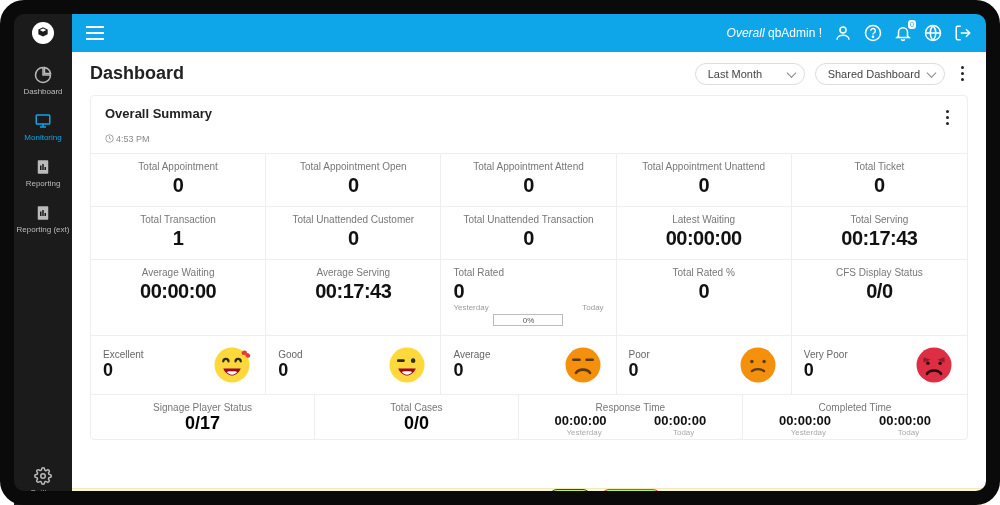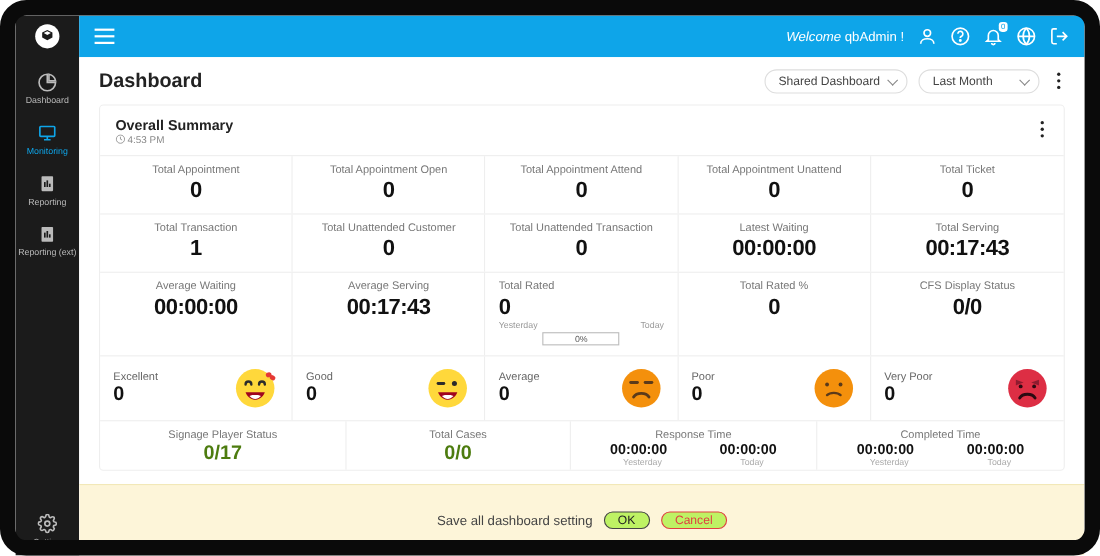--- a/index.html
+++ b/index.html
@@ -27,21 +27,21 @@
 .page-head{display:flex;align-items:center;padding:10px 18px}
 .page-head h1{font-size:18px;font-weight:600;color:#222}
 .page-head-spacer{flex:1}
 .select{border:1px solid #ddd;border-radius:14px;padding:4px 24px 4px 12px;font-size:11px;color:#444;background:#fff;position:relative;margin-left:10px;min-width:110px;cursor:pointer}
 .select::after{content:"";position:absolute;right:9px;top:50%;width:6px;height:6px;border-right:1px solid #888;border-bottom:1px solid #888;transform:translateY(-65%) rotate(45deg)}
 .kebab{margin-left:12px;display:flex;flex-direction:column;gap:3px;cursor:pointer;padding:4px}
 .kebab i{width:3px;height:3px;background:#222;border-radius:50%}
 .panel{margin:0 18px 12px;border:1px solid #eee;border-radius:4px;background:#fff;padding:10px 0 0}
 .panel-head{display:flex;align-items:flex-start;padding:0 14px 9px}
 .panel-head h2{font-size:13px;font-weight:700;color:#222}
-.panel-head .time{font-size:9px;color:#888;display:flex;align-items:flex-start;gap:2px;margin-top:1px}
+.panel-head .time{font-size:9px;color:#888;display:flex;align-items:flex-start;gap:2px;margin-top:13px}
 .row{display:grid;border-top:1px solid #eee}
 .row-5{grid-template-columns:repeat(5,1fr)}
 .cell{border-right:1px solid #eee;padding:7px 12px 9px;text-align:center;position:relative}
 .cell:last-child{border-right:none}
 .cell .lbl{font-size:10px;color:#777;margin-bottom:2px}
 .cell .val{font-size:20px;font-weight:700;color:#111;letter-spacing:-0.5px}
 .cell-left .lbl{text-align:left}
 .cell-left .val{text-align:left}
 .rated-lbls{display:flex;justify-content:space-between;font-size:8px;color:#999}
 .rated-track{margin:2px auto 0;width:70px;height:12px;border:1px solid #bbb;font-size:8px;display:flex;align-items:center;justify-content:center;color:#555}
@@ -49,24 +49,24 @@
 .emoji-cell{padding:8px 12px;display:flex;align-items:center;border-right:1px solid #eee}
 .emoji-cell:last-child{border-right:none}
 .emoji-txt{display:flex;flex-direction:column}
 .emoji-txt .lbl{font-size:10px;color:#666}
 .emoji-txt .val{font-size:18px;font-weight:700;color:#111}
 .face{width:42px;height:42px;flex-shrink:0;margin-left:auto}
 .bottom-row{display:grid;grid-template-columns:1.1fr 1fr 1.1fr 1.1fr;border-top:1px solid #eee}
 .bottom-cell{border-right:1px solid #eee;padding:7px 12px 2px;text-align:center}
 .bottom-cell:last-child{border-right:none}
 .bottom-cell .lbl{font-size:10px;color:#777}
-.bottom-cell .val{font-size:18px;font-weight:700;color:#4d7c0f}
+.bottom-cell .val{font-size:18px;font-weight:700;color:#000000}
 .time-pair{display:flex;justify-content:space-around;font-size:13px;font-weight:700;color:#111}
 .time-sublbls{display:flex;justify-content:space-around;font-size:8px;color:#aaa}
-.save-bar{position:absolute;left:0;right:0;bottom:0;background:#fdf5d9;border-top:1px solid #f2e8b8;padding:24px 0;display:flex;align-items:center;justify-content:center;gap:10px;font-size:12px;color:#444;z-index:50}
+.save-bar{position:absolute;left:0;right:0;bottom:0;background:#fdf5d9;border-top:1px solid #f2e8b8;padding:0 0;display:flex;align-items:center;justify-content:center;gap:10px;font-size:12px;color:#444;z-index:50}
 .btn{border-radius:10px;padding:1px 12px;font-size:11px;cursor:pointer;background:#bef264}
 .btn-ok{border:1px solid #444;color:#222}
 .btn-cancel{border:1px solid #e04040;color:#e04040}
 svg{display:block}
 </style>
 </head>
 <body>
 
 <div class="screen">
 
@@ -119,21 +119,21 @@
   </div>
 
   <div class="main">
     <div class="topbar">
       <div class="hamburger">
           <div></div>
           <div></div>
           <div></div>
         </div>
       <div class="topbar-spacer"></div>
-      <div class="welcome"><span>Welcome</span> <b>qbAdmin !</b></div>
+      <div class="welcome"><span>Overall</span> <b>qbAdmin !</b></div>
       <div class="topbar-icons">
         <div class="ic">
             <svg viewBox="0 0 24 24" fill="none" stroke="currentColor" stroke-width="2">
               <circle cx="12" cy="8" r="4"></circle>
               <path d="M4 21c0-4 4-6 8-6s8 2 8 6"></path>
             </svg>
           </div>
         <div class="ic">
             <svg viewBox="0 0 24 24" fill="none" stroke="currentColor" stroke-width="2">
               <circle cx="12" cy="12" r="10"></circle>
@@ -158,22 +158,22 @@
               <path d="M9 21H5a2 2 0 0 1-2-2V5a2 2 0 0 1 2-2h4M16 17l5-5-5-5M21 12H9"></path>
             </svg>
           </div>
       </div>
     </div>
 
     <div class="content">
       <div class="page-head">
         <h1>Dashboard</h1>
         <div class="page-head-spacer"></div>
+        <div class="select">Last Month</div>
         <div class="select" style="min-width:130px">Shared Dashboard</div>
-        <div class="select">Last Month</div>
         <div class="kebab">
             <i></i>
             <i></i>
             <i></i>
           </div>
       </div>
 
       <div class="panel">
         <div class="panel-head">
           <div>

